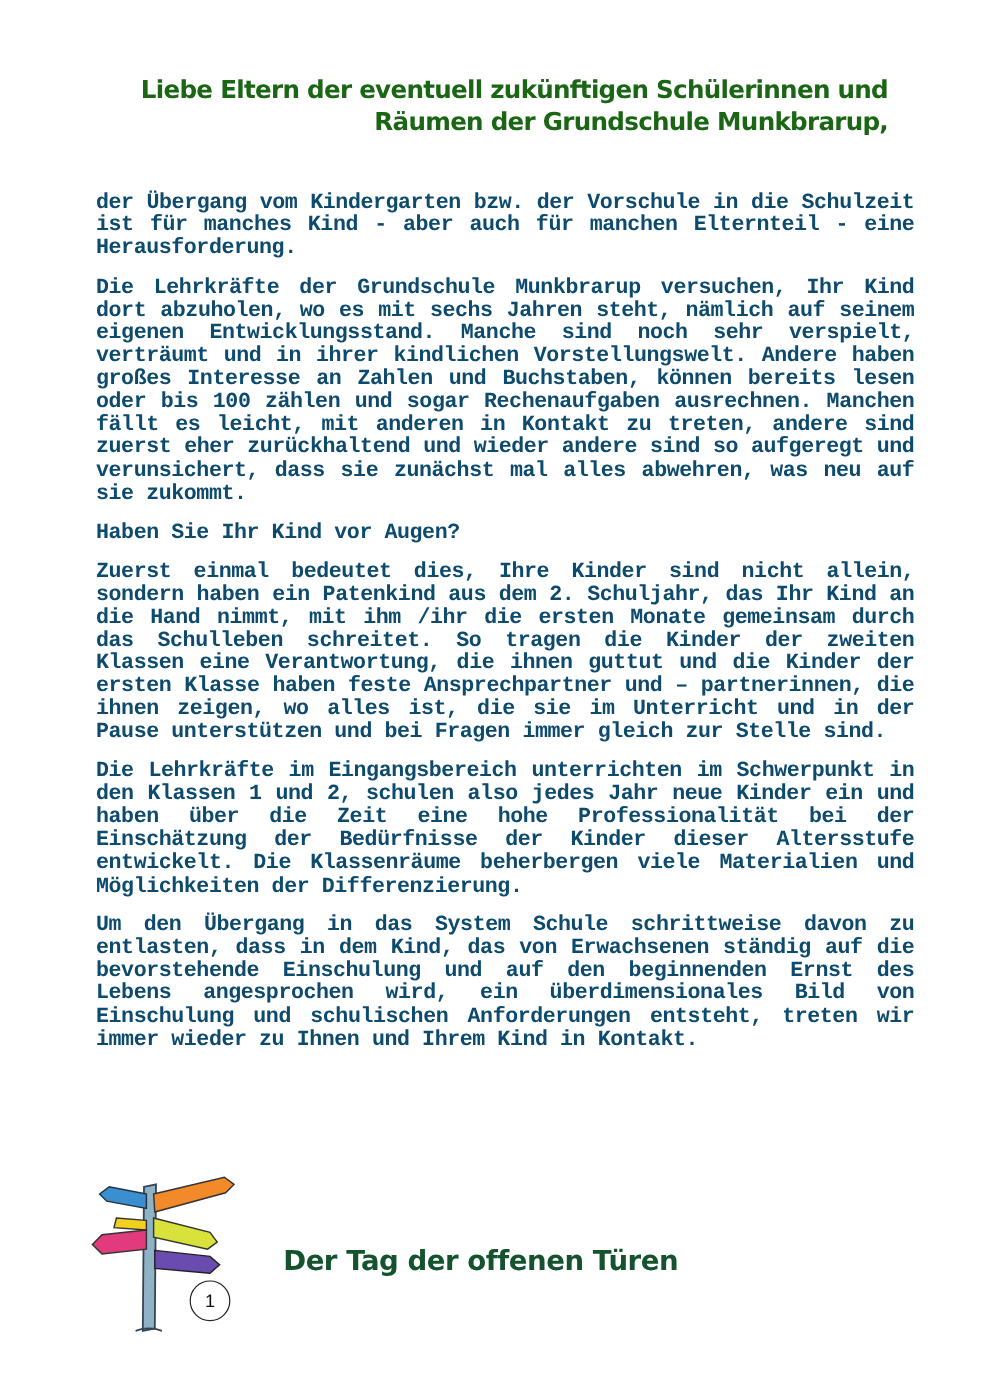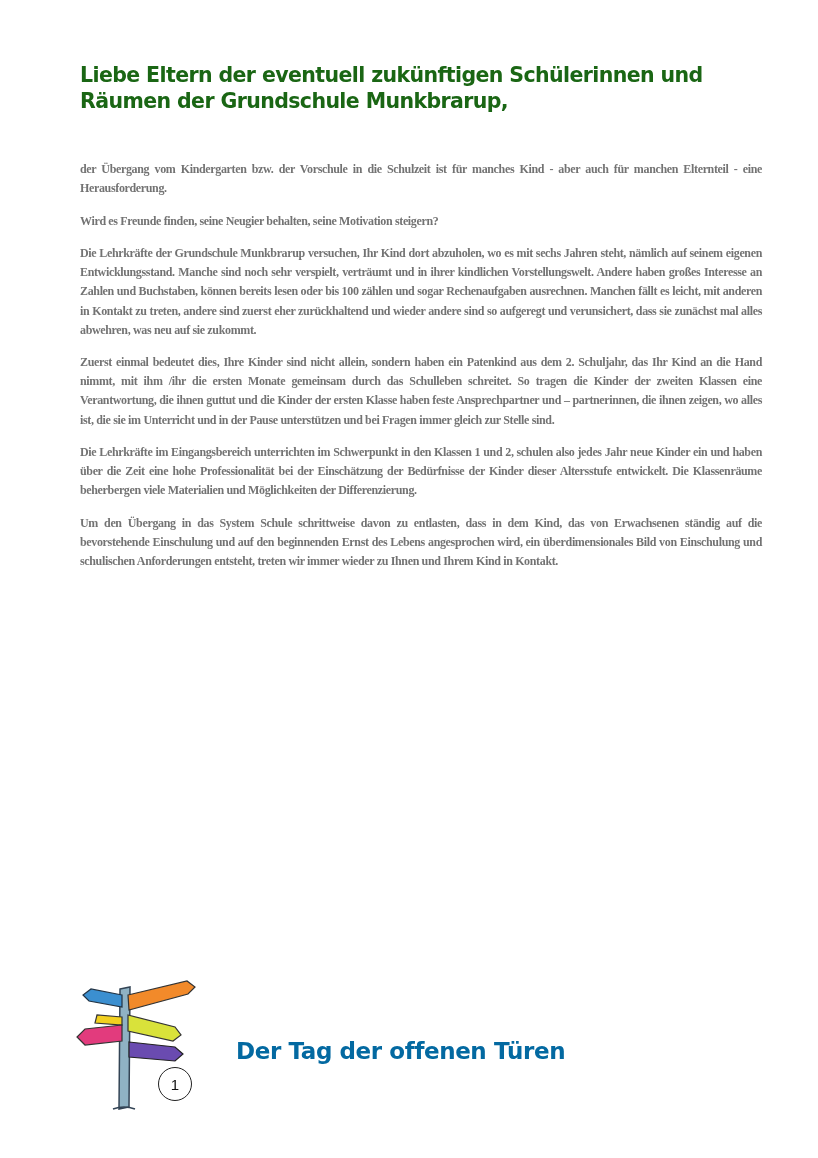--- a/index.html
+++ b/index.html
@@ -1,32 +1,32 @@
 <!DOCTYPE html>
 <html><head>
   <meta charset="utf-8">
   <style>
     html, body { margin: 0; padding: 0; background: #ffffff; }
     body { width: 818px; height: 1158px; position: relative; overflow: hidden; }
     .page { position: absolute; left: 0; top: 0; width: 818px; height: 1158px; background: #fff; }
     .title {
       position: absolute; left: 80px; top: 62px; width: 660px;
       color: #1a6614; font-family: "DejaVu Sans", sans-serif; font-weight: bold;
-      font-size: 20.5px; line-height: 26px; letter-spacing: -0.6px; margin: 0;
+      font-size: 20.5px; line-height: 26px; letter-spacing: -0.6px; margin: 0; text-align: right;
     }
     .body {
       position: absolute; left: 80px; top: 160px; width: 682px;
-      font-family: Liberation Serif, serif; font-weight: bold; color: #737373;
-      font-size: 12px; line-height: 19.1px; letter-spacing: -0.35px;
+      font-family: Liberation Mono, monospace; font-weight: bold; color: #0c4a6e;
+      font-size: 18px; line-height: 19.1px; letter-spacing: -0.35px;
     }
     .body p { margin: 0 0 13.5px 0; text-align: justify; }
     .signpost { position: absolute; left: 75px; top: 975px; width: 130px; height: 140px; }
     .sub-title {
       position: absolute; left: 236px; top: 1038px;
-      color: #0369a1; font-family: "DejaVu Sans", sans-serif; font-weight: bold;
+      color: #14532d; font-family: "DejaVu Sans", sans-serif; font-weight: bold;
       font-size: 23px; letter-spacing: -0.4px; margin: 0;
     }
     .page-num {
       position: absolute; left: 158px; top: 1067px; width: 34px; height: 34px;
       border: 1.5px solid #222; border-radius: 50%; box-sizing: border-box;
       font-family: "Liberation Sans", sans-serif; font-size: 15px; color: #111;
       display: flex; align-items: center; justify-content: center;
       background: #fff;
     }
   </style>
@@ -35,22 +35,22 @@
 
 <div class="page">
 
   <h1 class="title">
     <span>Liebe Eltern der eventuell zukünftigen Schülerinnen und</span><br>
     <span>Räumen der Grundschule Munkbrarup,</span>
   </h1>
 
   <div class="body">
     <p>der Übergang vom Kindergarten bzw. der Vorschule in die Schulzeit ist für manches Kind - aber auch für manchen Elternteil -  eine Herausforderung.</p>
-    <p>Wird es Freunde finden, seine Neugier behalten, seine Motivation steigern?</p>
     <p>Die Lehrkräfte der Grundschule Munkbrarup versuchen, Ihr Kind dort abzuholen, wo es mit sechs Jahren steht, nämlich auf seinem eigenen Entwicklungsstand. Manche sind noch sehr verspielt, verträumt und in ihrer kindlichen Vorstellungswelt. Andere haben großes Interesse an Zahlen und Buchstaben, können bereits lesen oder bis 100 zählen und sogar Rechenaufgaben ausrechnen. Manchen fällt es leicht, mit anderen in Kontakt zu treten, andere sind zuerst eher zurückhaltend und wieder andere sind so aufgeregt und verunsichert, dass sie zunächst mal alles abwehren, was neu auf sie zukommt.</p>
+    <p>Haben Sie Ihr Kind vor Augen?</p>
     <p>Zuerst einmal bedeutet dies, Ihre Kinder sind nicht allein, sondern haben ein Patenkind aus dem 2. Schuljahr, das Ihr Kind an die Hand nimmt, mit ihm /ihr die ersten Monate gemeinsam durch das Schulleben schreitet. So tragen die Kinder der zweiten Klassen eine Verantwortung, die ihnen guttut und die Kinder der ersten Klasse haben feste Ansprechpartner und – partnerinnen, die ihnen zeigen, wo alles ist, die sie im Unterricht und in der Pause unterstützen und bei Fragen immer gleich zur Stelle sind.</p>
     <p>Die Lehrkräfte im Eingangsbereich unterrichten im Schwerpunkt in den Klassen 1 und 2, schulen also jedes Jahr neue Kinder ein und haben über die Zeit eine hohe Professionalität bei der Einschätzung der Bedürfnisse der Kinder dieser Altersstufe entwickelt. Die Klassenräume beherbergen viele Materialien und Möglichkeiten der Differenzierung.</p>
     <p>Um den Übergang in das System Schule schrittweise davon zu entlasten, dass in dem Kind, das von Erwachsenen ständig auf die bevorstehende Einschulung und auf den beginnenden Ernst des Lebens angesprochen wird, ein überdimensionales Bild von Einschulung und schulischen Anforderungen entsteht, treten wir immer wieder zu Ihnen und Ihrem Kind in Kontakt.</p>
   </div>
 
   <div class="signpost">
     <svg width="130" height="140" viewBox="0 0 130 140">
 
       <path d="M45 14 L55 12 L54 132 L44 134 Z" fill="#8fb2c4" stroke="#345" stroke-width="1.5"></path>
 

